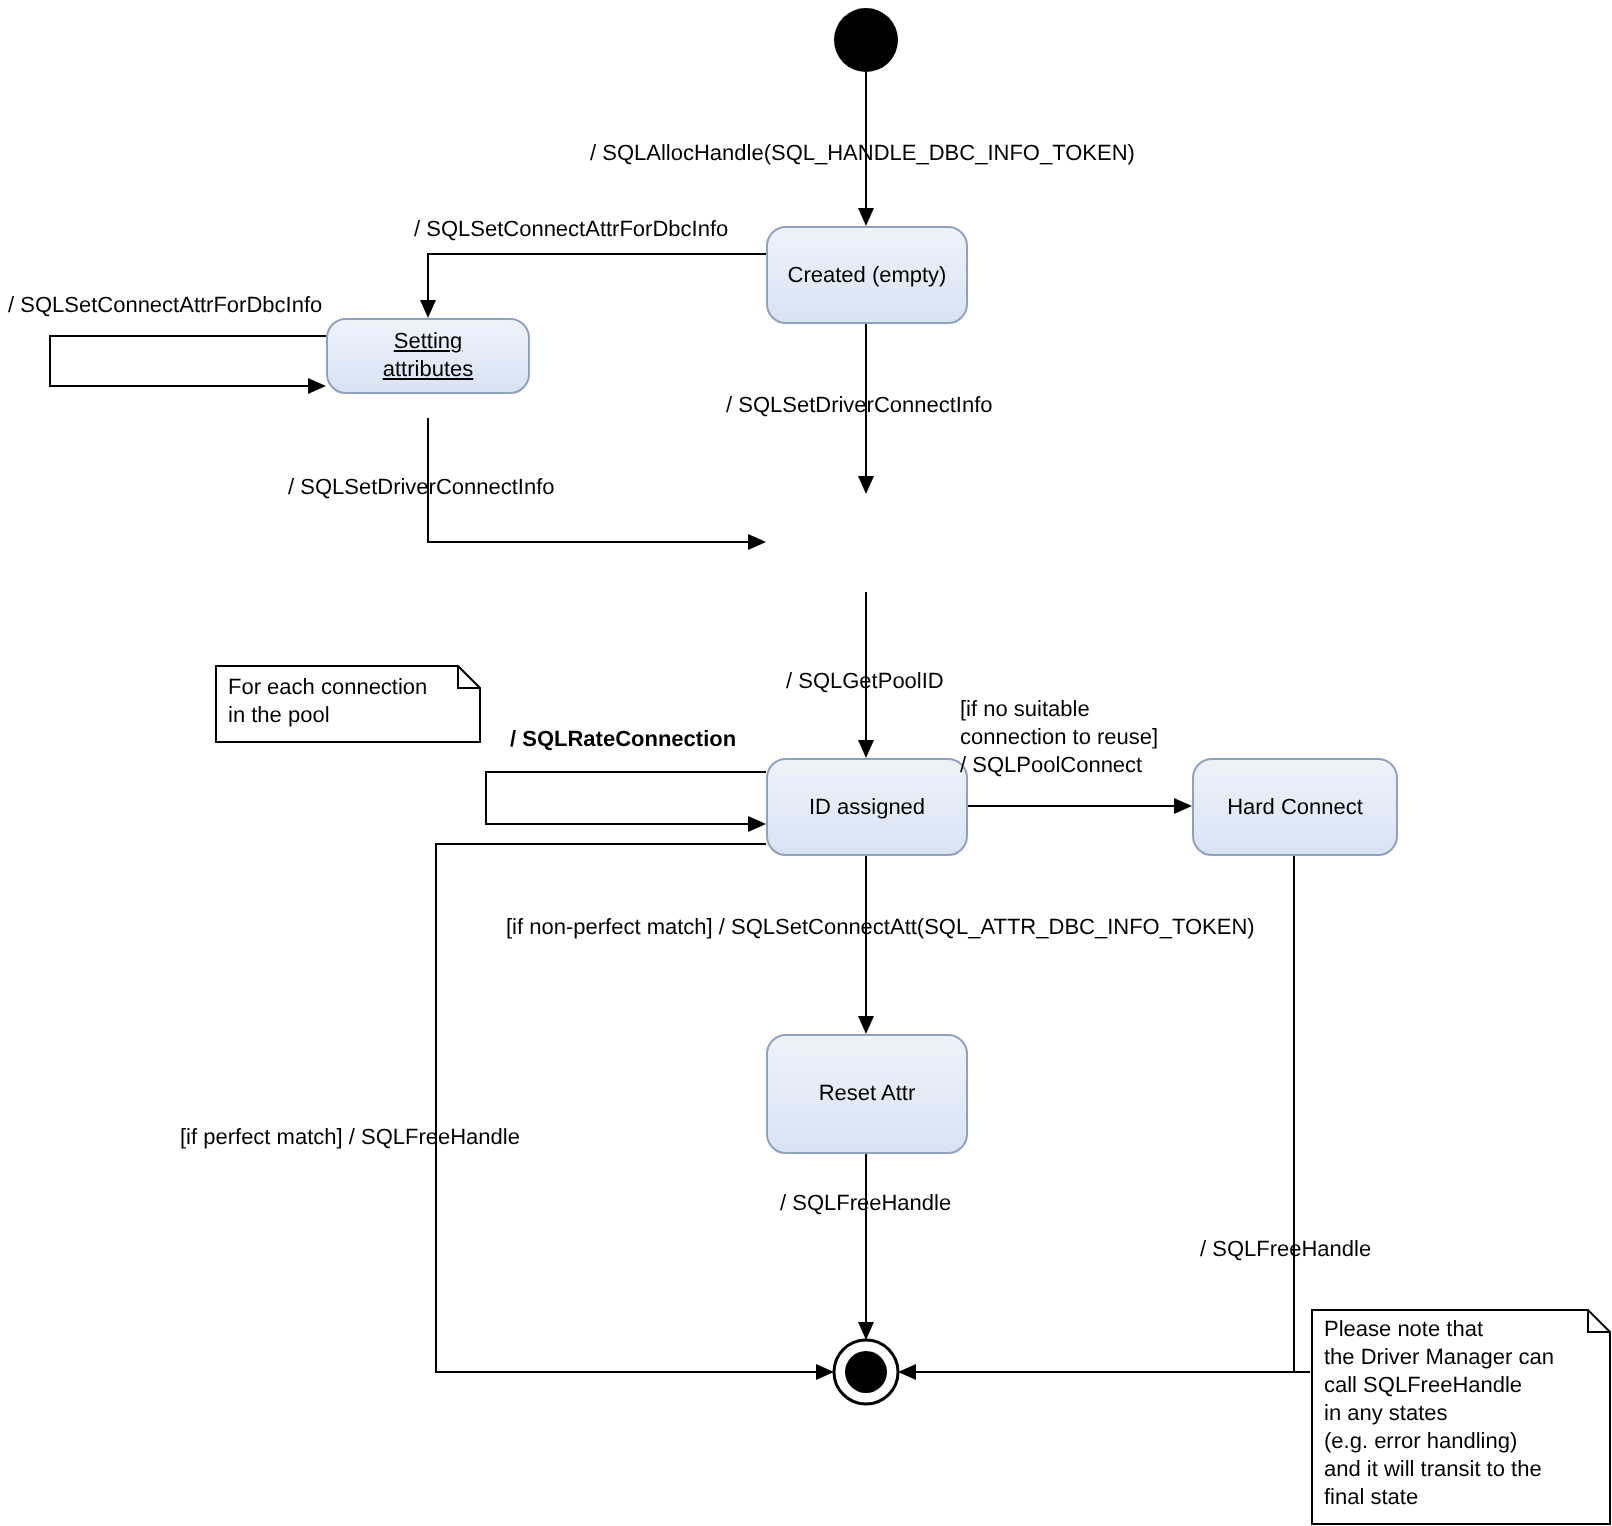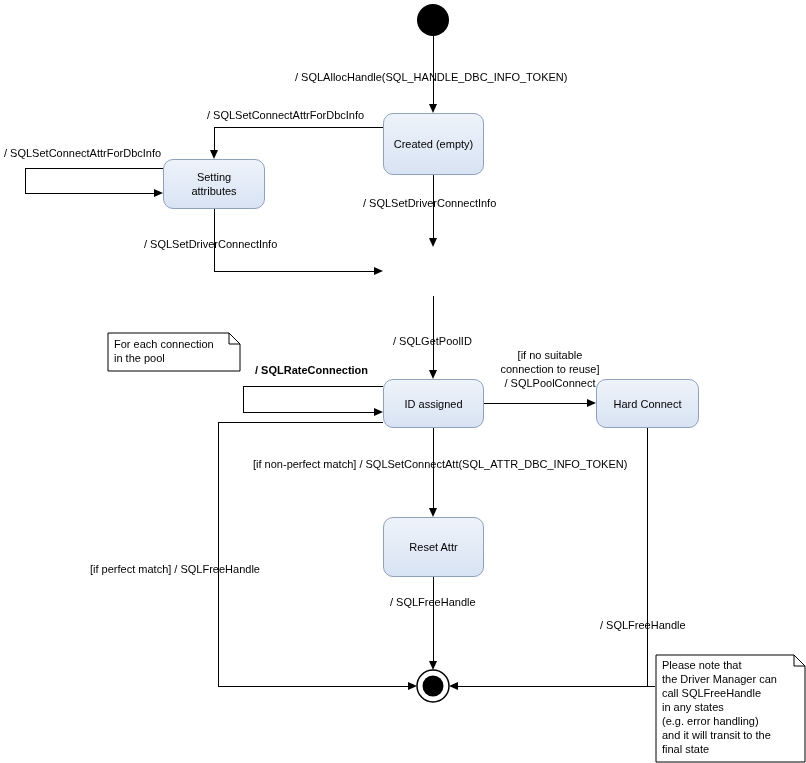--- a/index.html
+++ b/index.html
@@ -27,21 +27,21 @@
     justify-content: center;
     text-align: center;
     white-space: pre-line;
     line-height: 14px;
   }
   .lbl {
     position: absolute;
     white-space: pre-line;
     line-height: 14px;
   }
-  .lbl.center { text-align: center; }
+  .lbl.center { text-align: left; }
   .note-text {
     position: absolute;
     white-space: pre-line;
     line-height: 14px;
   }
 </style>
 </head>
 <body>
 
 <div id="canvas">
@@ -119,23 +119,23 @@
     <g>
       <path d="M108,333 L229,333 L240,344 L240,371 L108,371 Z" fill="var(--note-fill, #ffffff)" stroke="#000" stroke-width="1"></path>
       <path d="M229,333 L229,344 L240,344" fill="none" stroke="#000" stroke-width="1"></path>
     </g>
     <g>
       <path d="M656,655 L794,655 L805,666 L805,762 L656,762 Z" fill="var(--note-fill, #ffffff)" stroke="#000" stroke-width="1"></path>
       <path d="M794,655 L794,666 L805,666" fill="none" stroke="#000" stroke-width="1"></path>
     </g>
   </svg>
 
-  <div class="state" style="left:383px; top:113px; width:101px; height:62px;">Created (empty)</div>
+  <div class="state" style="left:383px; top:113px; width:101px; height:49px;">Created (empty)</div>
 
-  <div class="state" style="left:163px; top:159px; width:102px; height:50px;">Setting
+  <div class="state" style="left:163px; top:159px; width:102px; height:38px;text-decoration:underline;">Setting
 attributes</div>
 
 
   <div class="state" style="left:383px; top:379px; width:101px; height:49px;">ID assigned</div>
 
   <div class="state" style="left:596px; top:379px; width:103px; height:49px;">Hard Connect</div>
 
   <div class="state" style="left:383px; top:517px; width:101px; height:60px;">Reset Attr</div>
 
   <div class="lbl" style="left:295px; top:70px;">/ SQLAllocHandle(SQL_HANDLE_DBC_INFO_TOKEN)</div>

